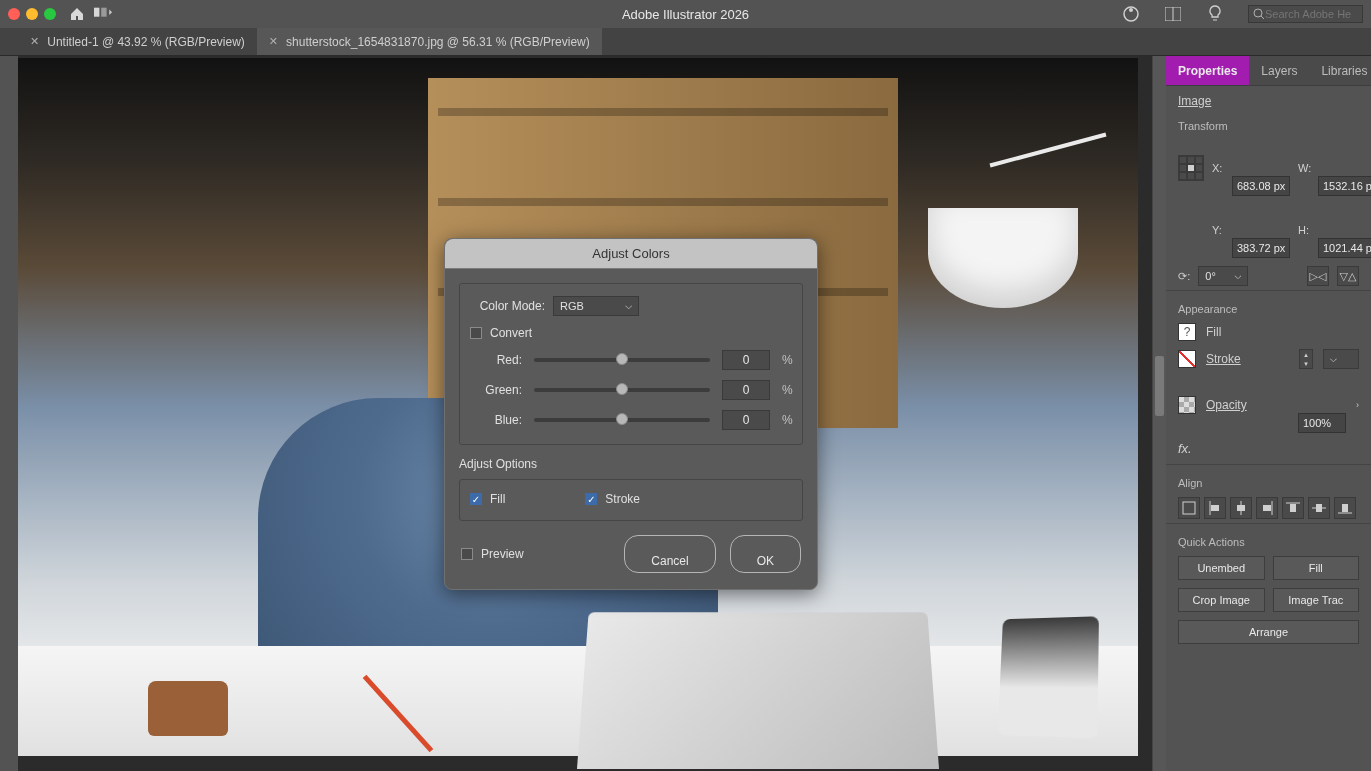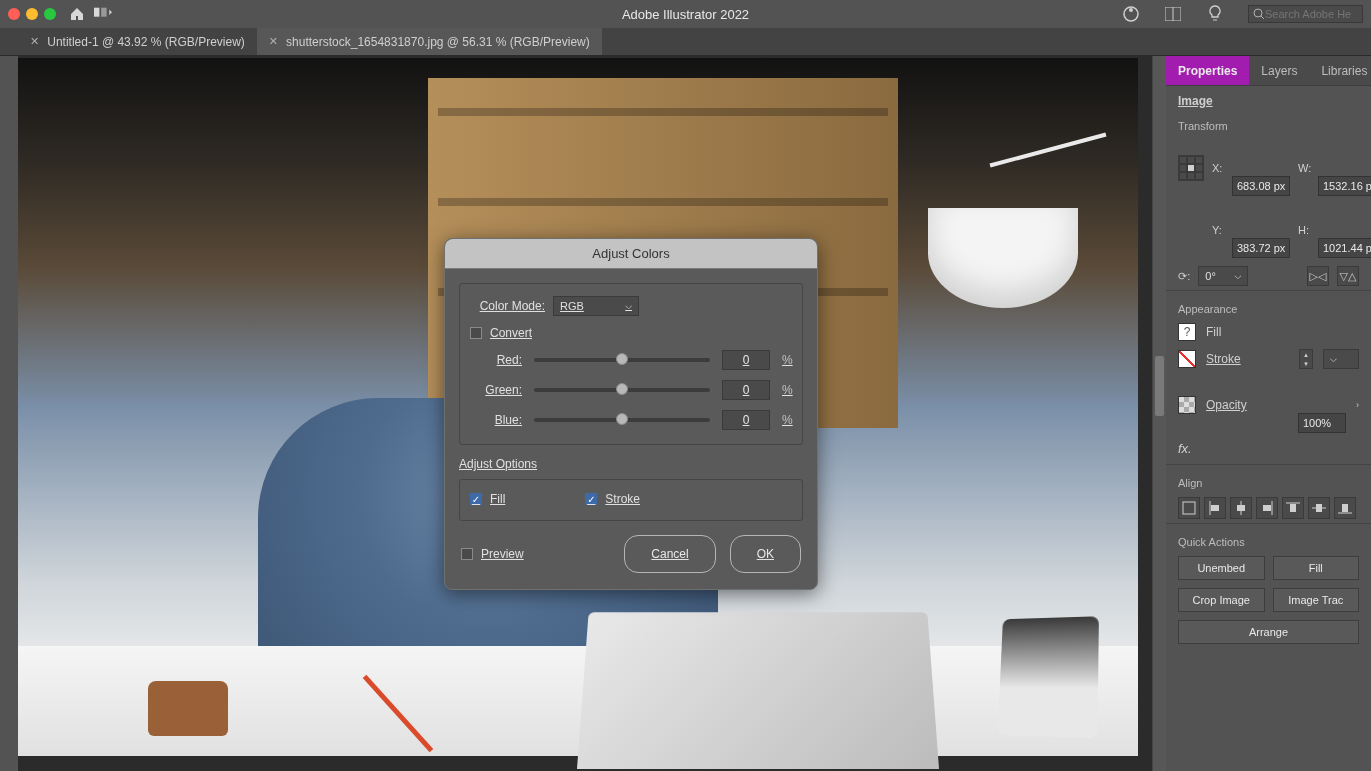--- a/index.html
+++ b/index.html
@@ -44,46 +44,46 @@
 .man { position:absolute; left:240px; top:340px; width:460px; height:330px; background:radial-gradient(ellipse at 50% 30%, #6b87a7 0%, #4e6b8e 40%, #3a5270 100%); border-radius:120px 120px 0 0; }
 .laptop { position:absolute; left:565px; top:550px; width:350px; height:160px; background:linear-gradient(135deg,#e9e9e9,#bcbcbc); transform:perspective(500px) rotateX(12deg); border-radius:6px 6px 0 0; }
 .desk { position:absolute; left:0; right:0; bottom:0; height:110px; background:linear-gradient(#f5f5f5,#e1e1e1); }
 .pencil { position:absolute; left:330px; bottom:40px; width:100px; height:5px; background:#d94b2b; transform:rotate(48deg); }
 .mug { position:absolute; left:130px; bottom:20px; width:80px; height:55px; background:#9a6038; border-radius:8px 8px 6px 6px; }
 .tablet { position:absolute; right:40px; bottom:20px; width:100px; height:120px; background:linear-gradient(#3a3a3a,#e8e8e8 60%); border-radius:8px; transform:perspective(400px) rotateY(-12deg) rotateX(8deg); }
 
 
 .dialog { position:absolute; left:426px; top:182px; width:374px; background:#5a5a5a; border-radius:8px; box-shadow:0 4px 20px rgba(0,0,0,.5); border:1px solid #707070; }
 .dialog-title { height:30px; display:flex; align-items:center; justify-content:center; background:#c3c3c3; color:#333; font-size:13px; border-radius:8px 8px 0 0; border-bottom:1px solid #7a7a7a;text-align:right; }
-.dialog-body { padding:14px 14px 16px 14px; color:#e0e0e0; font-size:12px;text-decoration:underline; }
+.dialog-body { padding:14px 14px 16px 14px; color:#e0e0e0; font-size:12px; }
 .group-box { border:1px solid #454545; border-radius:3px; padding:12px 10px 14px 10px; margin-bottom:12px; background:#5a5a5a; }
 .row { display:flex; align-items:center; gap:8px; margin-bottom:10px; }
 .row label.lead { width:75px; text-align:right; }
 .select { background:#4a4a4a; border:1px solid #3a3a3a; color:#e0e0e0; height:20px; width:86px; font-size:11px; display:flex; align-items:center; justify-content:space-between; padding:0 6px; }
 .chev { font-size:9px; color:#ccc; }
 .chk { width:12px; height:12px; border:1px solid #8a8a8a; background:#4a4a4a; display:inline-flex; align-items:center; justify-content:center; font-size:10px; color:#c8c8c8; }
 .chk.checked { background:#3d6aa8; border-color:#3d6aa8; color:#fff; }
 .slider-row { display:flex; align-items:center; gap:12px; margin-bottom:10px;justify-content:space-between; }
 .slider-row .lbl { width:52px; text-align:right; }
 .slider { flex:1; height:4px; background:#3c3c3c; position:relative; border-radius:2px; }
 .slider .knob { position:absolute; left:50%; top:-5px; width:12px; height:12px; border-radius:50%; background:#b8b8b8; border:1px solid #8a8a8a; transform:translateX(-50%); }
 .numbox { width:48px; height:20px; background:#4a4a4a; border:1px solid #3a3a3a; color:#e8e8e8; text-align:center; font-size:12px; }
 .pct { width:10px; color:#c0c0c0; }
 .section-title { margin-bottom:8px; }
 .adjust-opts { display:flex; gap:80px; }
 .dialog-buttons { display:flex; justify-content:space-between; align-items:center; padding:0 2px; }
 .dialog-buttons .right { display:flex; gap:14px; }
-.btn { height:38px; border-radius:14px; border:1px solid #b5b5b5; background:transparent; color:#e8e8e8; padding:4px 26px; font-size:12px; }
+.btn { height:19px; border-radius:14px; border:1px solid #b5b5b5; background:transparent; color:#e8e8e8; padding:18px 26px; font-size:12px; }
 
 
 .panel-tabs { height:30px; display:flex; align-items:stretch; border-bottom:1px solid #3d3d3d; background:#4a4a4a; }
 .ptab { padding:0 12px; display:flex; align-items:center; font-size:12px; color:#bdbdbd; }
 .ptab.active { background:#a21caf; color:#eaeaea; font-weight:600; }
 .panel-section { padding:8px 12px; }
-.panel-link { color:#cfcfcf; text-decoration:underline; font-size:12px;font-weight:bold; }
+.panel-link { color:#cfcfcf; text-decoration:underline; font-size:12px; }
 .section-header { color:#bdbdbd; font-size:11px; margin:12px 0 8px; }
 .transform-grid { display:grid; grid-template-columns:28px 14px 60px 14px 60px; gap:6px 6px; align-items:center; font-size:11px; }
 .ref-box { width:26px; height:26px; border:1px solid #3a3a3a; background:#4a4a4a; display:grid; grid-template-columns:repeat(3,1fr); grid-template-rows:repeat(3,1fr); }
 .ref-box span { border:0.5px solid #3a3a3a; display:block; }
 .ref-box span.sel { background:#d0d0d0; }
 .small-input { height:20px; background:#454545; border:1px solid #333; color:#e8e8e8; padding:2px 4px; font-size:11px; width:58px;margin-top:36px; }
 .rotate-row { display:flex; align-items:center; gap:8px; margin-top:8px; font-size:11px; }
 .iconbtn { width:22px; height:20px; background:#4a4a4a; border:1px solid #3a3a3a; display:flex; align-items:center; justify-content:center; font-size:11px; color:#cfcfcf; }
 .appearance-row { display:flex; align-items:center; gap:10px; margin-bottom:8px; font-size:12px; }
 .swatch { width:18px; height:18px; border:1px solid #333; background:#fff; }
@@ -117,21 +117,21 @@
         </svg>
     </div>
     <div class="menu-icon">
       <svg width="20" height="14" viewBox="0 0 20 14">
           <rect x="0" y="0" width="6" height="10" fill="#d8d8d8"></rect>
           <rect x="8" y="0" width="6" height="10" fill="#9a9a9a"></rect>
           <path d="M17 5l3 3-3 3z" fill="#d0d0d0" transform="translate(0,-3)"></path>
         </svg>
     </div>
   </div>
-  <div class="app-title">Adobe Illustrator 2022</div>
+  <div class="app-title">Adobe Illustrator 2026</div>
   <div class="menubar-right">
     <div class="sync-icon">
       <svg width="18" height="18" viewBox="0 0 18 18">
           <circle cx="9" cy="9" r="7" fill="none" stroke="#cfcfcf" stroke-width="1.5"></circle>
           <circle cx="9" cy="5" r="2" fill="#cfcfcf"></circle>
         </svg>
     </div>
     <div class="panel-icon">
       <svg width="16" height="14" viewBox="0 0 16 14">
           <rect x="0" y="0" width="16" height="14" fill="none" stroke="#cfcfcf"></rect>

